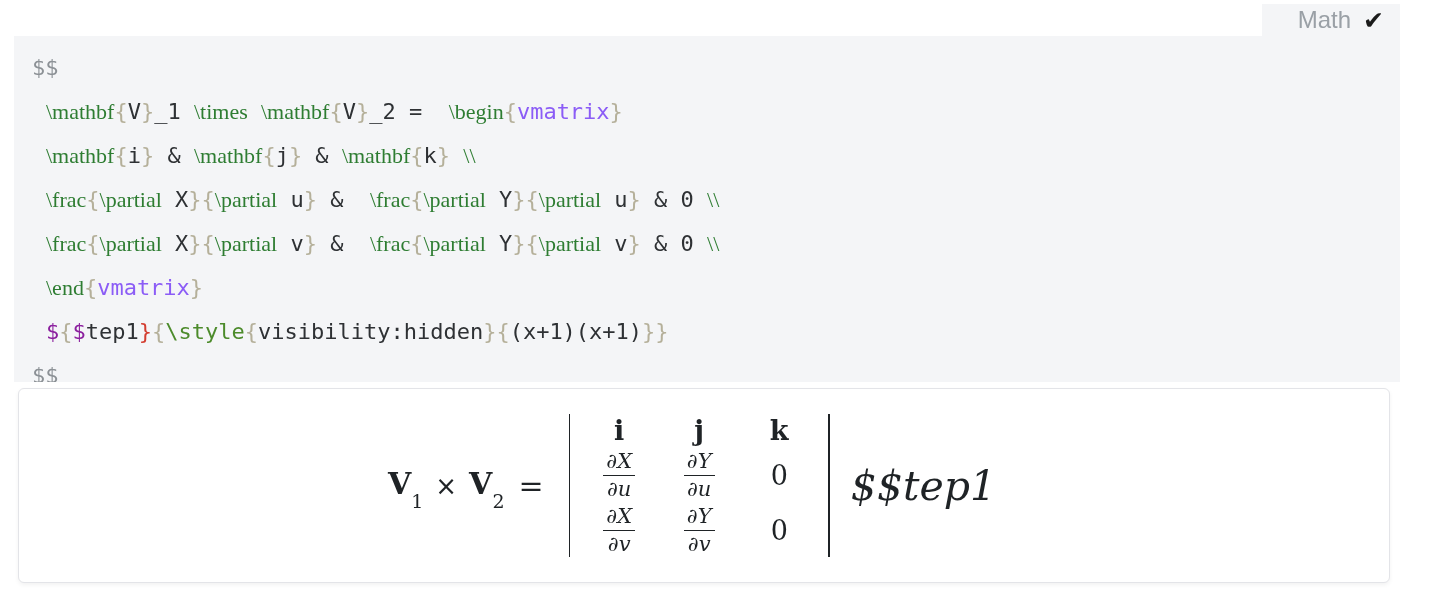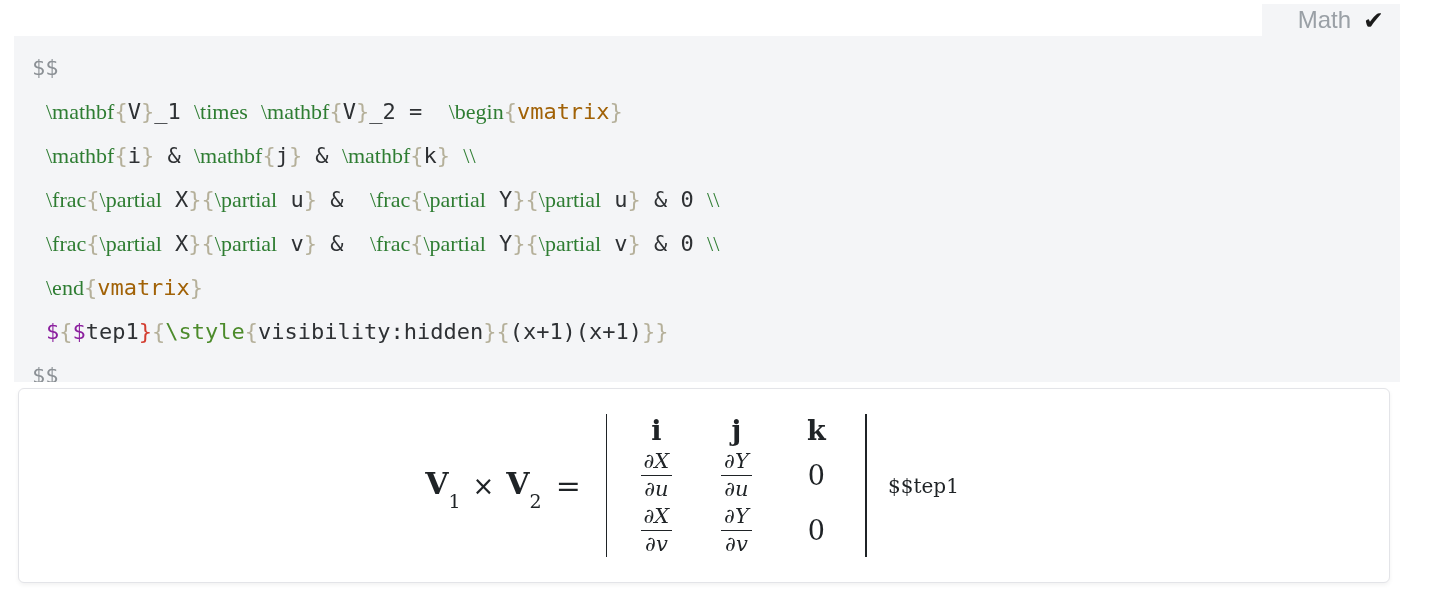--- a/index.html
+++ b/index.html
@@ -73,21 +73,21 @@
   }
   .code-line.indent {
     padding-left: 32px;
   }
 
   
   .t-dollar-gray { color: #8c9196; }
   .t-cmd        { color: #2e7d32; font-family: Liberation Serif, serif; }
   .t-brace      { color: #b5b09a; }
   .t-plain      { color: #2e3134; }
-  .t-env        { color: #a16207; }
+  .t-env        { color: #8b5cf6; }
   .t-dollar-mag { color: #8b1f9e; }
   .t-brace-red  { color: #d33c2f; }
   .t-style      { color: #4c8b2b; }
 
   
   .output-box {
     position: absolute;
     left: 18px;
     top: 388px;
     width: 1372px;
@@ -181,21 +181,22 @@
     padding: 0 3px;
     font-family: "DejaVu Serif", serif;
   }
   .frac .bar {
     width: 100%;
     height: 1.4px;
     background: #1f2326;
     margin: 2px 0;
   }
   .trailing {
-    font-size: 20px;
+    font-style: italic;
+    font-size: 41px;
     margin-left: 10px;
     font-family: "DejaVu Serif", serif;
     white-space: pre;
   }
 </style>
 </head>
 <body>
 
 <div id="app">
 

